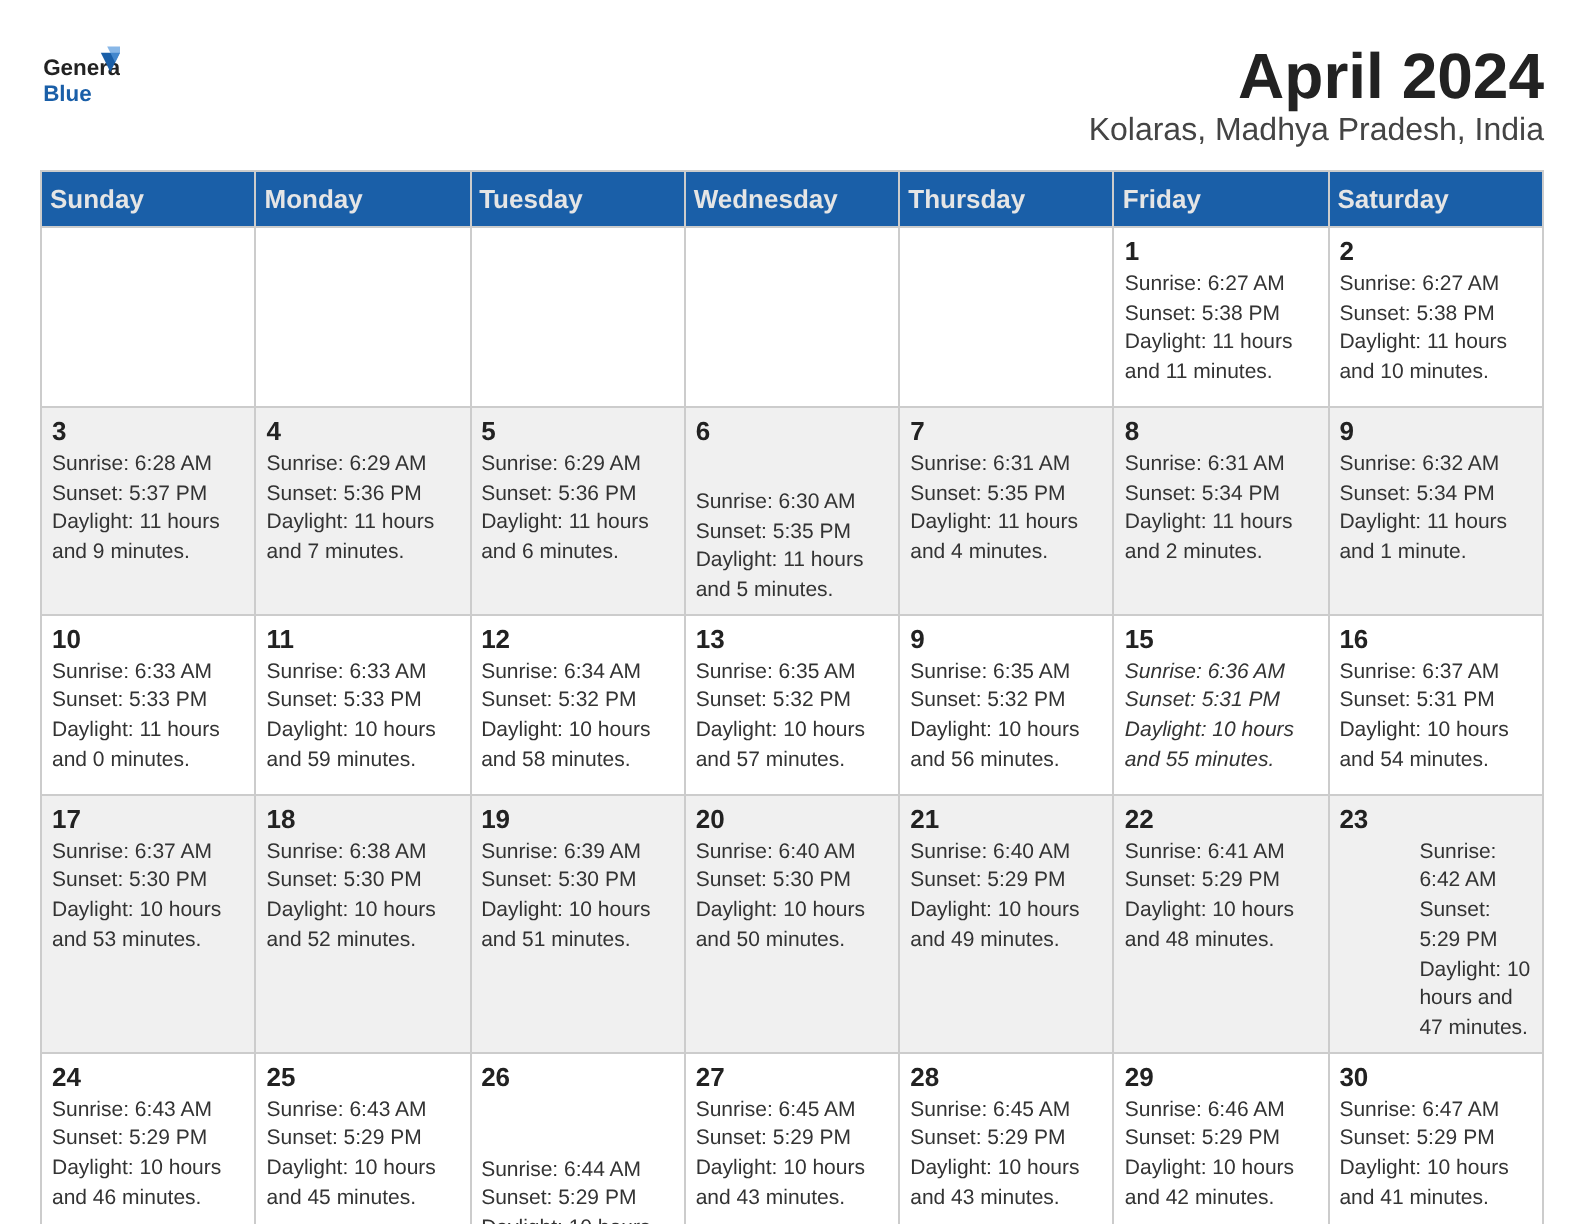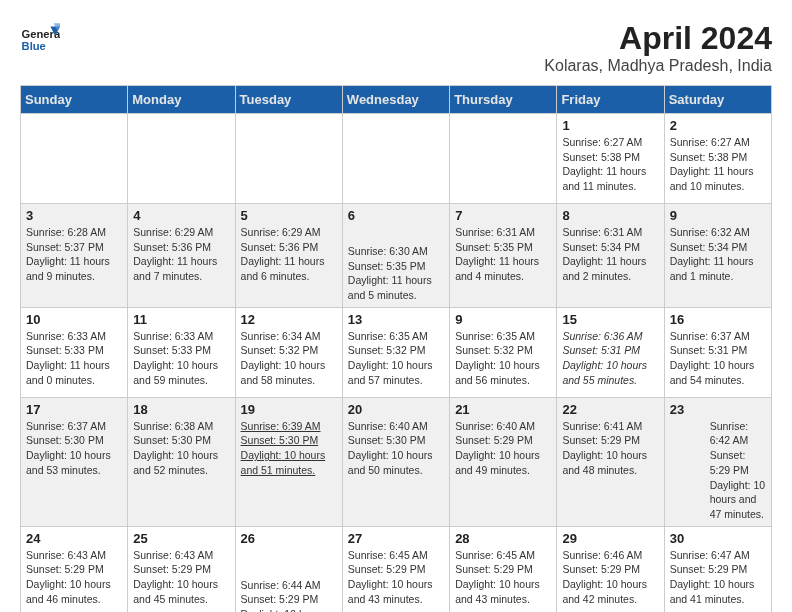--- a/index.html
+++ b/index.html
@@ -222,21 +222,21 @@
 Daylight: 10 hours and 53 minutes.</div>
         </td>
         <td>
           <div class="day-num">18</div>
           <div class="cell-info" style="white-space: pre-line;">Sunrise: 6:38 AM
 Sunset: 5:30 PM
 Daylight: 10 hours and 52 minutes.</div>
         </td>
         <td>
           <div class="day-num">19</div>
-          <div class="cell-info" style="white-space: pre-line; text-decoration: underline;">Sunrise: 6:39 AM
+          <div class="cell-info" style="white-space: pre-line;">Sunrise: 6:39 AM
 Sunset: 5:30 PM
 Daylight: 10 hours and 51 minutes.</div>
         </td>
         <td>
           <div class="day-num">20</div>
           <div class="cell-info" style="white-space: pre-line;">Sunrise: 6:40 AM
 Sunset: 5:30 PM
 Daylight: 10 hours and 50 minutes.</div>
         </td>
         <td>

